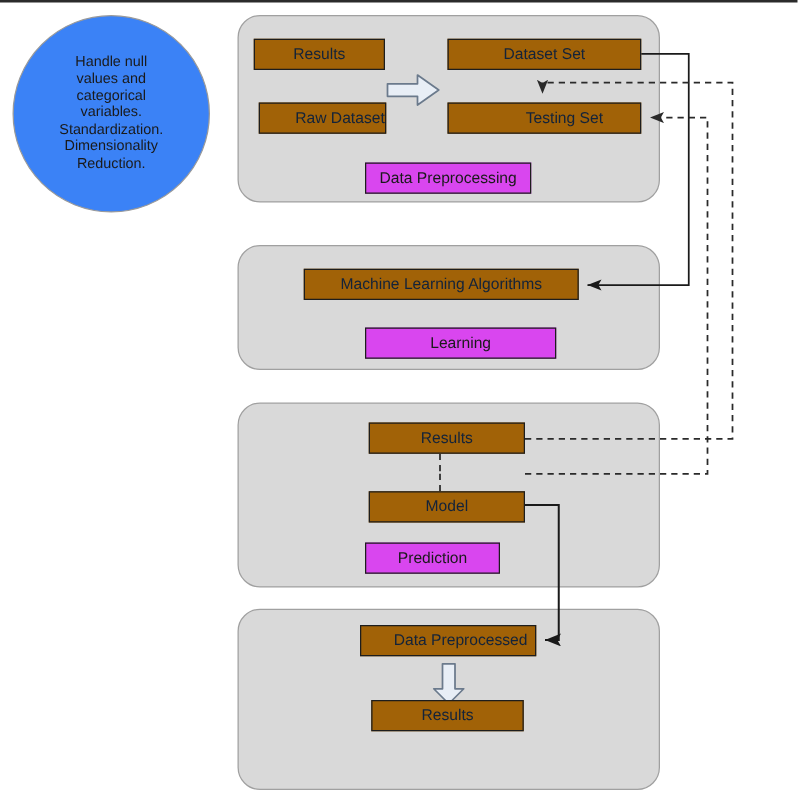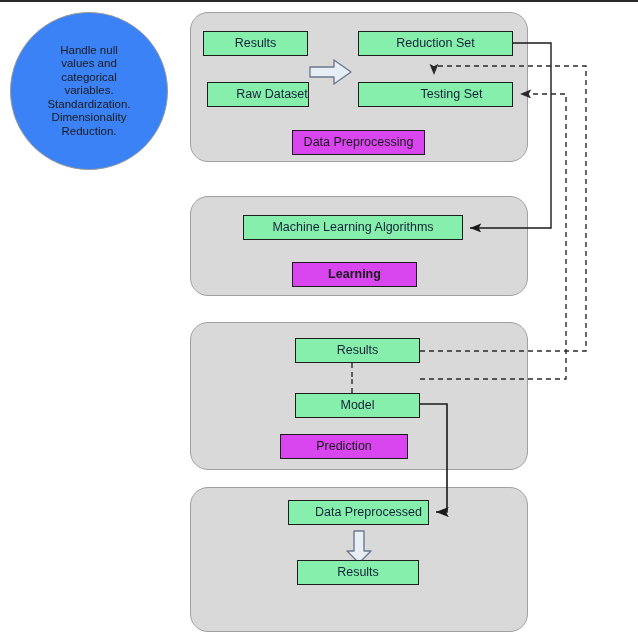--- a/index.html
+++ b/index.html
@@ -59,21 +59,21 @@
     box-sizing: border-box;
     display: flex;
     align-items: center;
     justify-content: center;
     text-align: center;
     color: #13233a;
     border: 1px solid #1d1d1d;
     font-size: 12.5px;
     line-height: 1;
   }
-  .box.blue { background: #86efac; align-items: center; }
+  .box.blue { background: #a16207; align-items: center; }
   .box.white { background: #d946ef; color: #1a1a1a; }
 
   
   #wires {
     position: absolute;
     left: 0; top: 0;
     width: 638px; height: 640px;
     pointer-events: none;
   }
 </style>
@@ -104,54 +104,54 @@
 
   <div class="box blue" style="left:207px; top:82px; width:102px; height:25px;padding-left:28px;">
     <span>Raw Dataset</span>
   </div>
 
   <svg style="position:absolute; left:308px; top:56px;" width="46" height="32" viewBox="0 0 46 32">
     <path d="M2 11 L26 11 L26 4 L43 16 L26 28 L26 21 L2 21 Z" fill="#e8eef6" stroke="#6b7a8c" stroke-width="1.4" stroke-linejoin="round"></path>
   </svg>
 
   <div class="box blue" style="left:358px; top:31px; width:155px; height:25px;">
-    <span>Reduction Set</span>
+    <span>Dataset Set</span>
   </div>
 
   <div class="box blue" style="left:358px; top:82px; width:155px; height:25px;padding-left:32px;">
     <span>Testing Set</span>
   </div>
 
   <div class="box white" style="left:292px; top:130px; width:133px; height:25px;">
     <span>Data Preprocessing</span>
   </div>
 
   <div class="panel" style="left:190px; top:196px; width:338px; height:100px;">
   </div>
 
   <div class="box blue" style="left:243px; top:215px; width:220px; height:25px;">
     <span>Machine Learning Algorithms</span>
   </div>
 
-  <div class="box white" style="left:292px; top:262px; width:125px; height:25px;font-weight:bold;">
+  <div class="box white" style="left:292px; top:262px; width:153px; height:25px;">
     <span>Learning</span>
   </div>
 
   <div class="panel" style="left:190px; top:322px; width:338px; height:148px;">
   </div>
 
   <div class="box blue" style="left:295px; top:338px; width:125px; height:25px;">
     <span>Results</span>
   </div>
 
   <div class="box blue" style="left:295px; top:393px; width:125px; height:25px;">
     <span>Model</span>
   </div>
 
-  <div class="box white" style="left:280px; top:434px; width:128px; height:25px;">
+  <div class="box white" style="left:292px; top:434px; width:108px; height:25px;">
     <span>Prediction</span>
   </div>
 
   <div class="panel" style="left:190px; top:487px; width:338px; height:145px;">
   </div>
 
   <div class="box blue" style="left:288px; top:500px; width:141px; height:25px;padding-left:20px;">
     <span>Data Preprocessed</span>
   </div>
 

